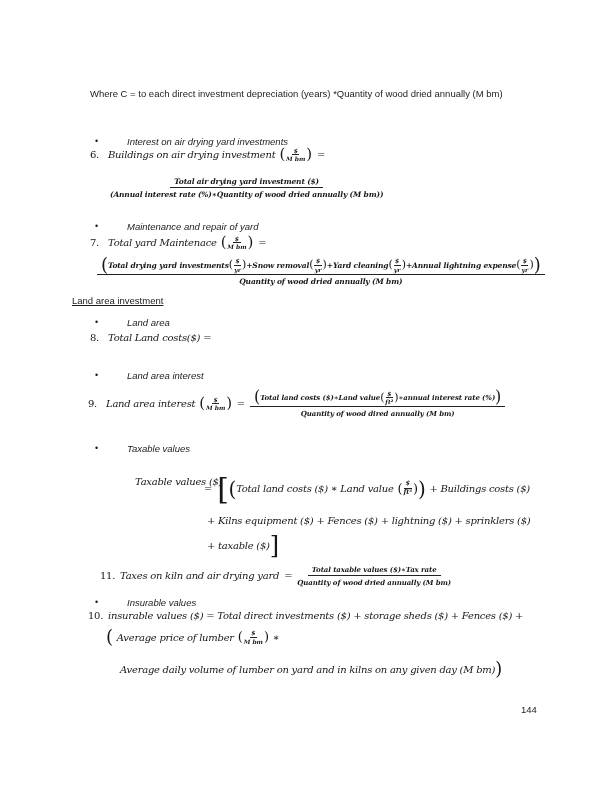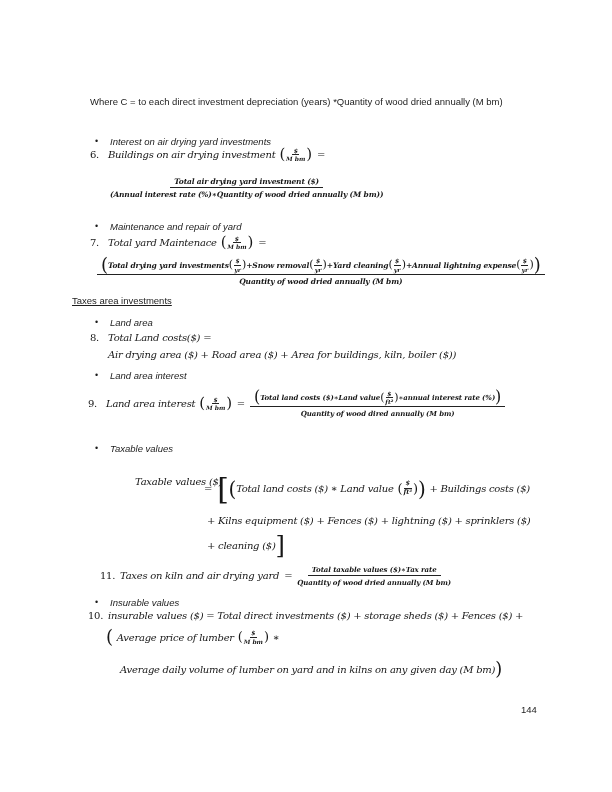--- a/index.html
+++ b/index.html
@@ -3,21 +3,21 @@
 <meta charset="utf-8">
 <style>
   * { margin:0; padding:0; box-sizing:border-box; }
   html,body { background:#ffffff; }
   .page {
     position:relative; width:612px; height:792px; background:#ffffff;
     color:#1c1c1c; overflow:hidden;
   }
   .abs { position:absolute; white-space:nowrap; }
   .sans { font-family:"Liberation Sans", sans-serif; font-size:9.5px; color:#1c1c1c; }
-  .it { font-style:italic; }
+  .it { font-style:italic;margin-left:17px; }
   .ul { text-decoration:underline; }
   .math { font-family:"DejaVu Serif", serif; font-style:italic; font-size:10px;
           letter-spacing:-0.25px; color:#161616; }
   .row { display:flex; align-items:center; }
   .num { font-style:normal; display:inline-block; width:18px; flex:0 0 18px; }
   .numw { width:20px; flex:0 0 20px; }
   .eq { margin:0 5px; font-style:normal; }
   .gap4 { display:inline-block; width:4px; }
   .brow { display:flex; align-items:flex-start; }
   .bdot { width:15px; flex:0 0 15px; font-size:9px; font-family:"Liberation Sans",sans-serif; }
@@ -42,21 +42,21 @@
   .p18 { font-size:18px; }
   .p20 { font-size:20px; }
   .bk  { font-size:30px; font-weight:300; line-height:0.85; font-style:normal; align-self:center; }
   .bk2 { font-size:24px; font-weight:300; line-height:0.85; font-style:normal; }
 </style>
 </head>
 <body>
 
 <div class="page">
 
-  <div class="abs sans" style="left:90px; top:96px;">Where C = to each direct investment depreciation (years) *Quantity of wood dried annually (M bm)</div>
+  <div class="abs sans" style="left:90px; top:88px;">Where C = to each direct investment depreciation (years) *Quantity of wood dried annually (M bm)</div>
 
   <div class="abs brow" style="left:95px; top:136px;">
     <span class="bdot">•</span>
     <span class="sans it">Interest on air drying yard investments</span>
   </div>
 
   <div class="abs row math" style="left:90px; top:147px;">
     <span class="num">6.</span>
     <span>Buildings on air drying investment</span>
     <span class="gap4"></span>
@@ -125,32 +125,31 @@
             <span class="sn">$</span>
             <span class="sd">yr</span>
           </span>
         <span class="paren p11">)</span>
         <span class="paren p18">)</span>
       </span>
       <span class="dden">Quantity of wood dried annually (M bm)</span>
     </span>
   </div>
 
-  <div class="abs sans ul" style="left:72px; top:295px;">Taxes area investments</div>
+  <div class="abs sans ul" style="left:72px; top:295px;">Land area investment</div>
 
   <div class="abs brow" style="left:95px; top:317px;">
     <span class="bdot">•</span>
     <span class="sans it">Land area</span>
   </div>
 
   <div class="abs row math" style="left:90px; top:332px;">
     <span class="num">8.</span>
     <span>Total Land costs($) =</span>
   </div>
-  <div class="abs math" style="left:108px; top:349px;">Air drying area ($) + Road area ($) + Area for buildings, kiln, boiler ($))</div>
 
   <div class="abs brow" style="left:95px; top:370px;">
     <span class="bdot">•</span>
     <span class="sans it">Land area interest</span>
   </div>
 
   <div class="abs row math" style="left:88px; top:390px;">
     <span class="num">9.</span>
     <span>Land area interest</span>
     <span class="gap4"></span>
@@ -198,21 +197,21 @@
     </span>
     <span class="paren p13">)</span>
     <span class="paren p20">)</span>
     <span class="gap4"></span>
     <span>+ Buildings costs ($)</span>
   </div>
 
   <div class="abs math" style="left:207px; top:515px;">+ Kilns equipment ($) + Fences ($) + lightning ($) + sprinklers ($)</div>
 
   <div class="abs row math" style="left:207px; top:535px;">
-    <span>+ cleaning ($)</span>
+    <span>+ taxable ($)</span>
     <span class="bk2">]</span>
   </div>
 
   <div class="abs row math" style="left:88px; top:565px;margin-left:12px;">
     <span class="num numw">11.</span>
     <span>Taxes on kiln and air drying yard</span>
     <span class="eq">=</span>
     <span class="dfrac fb f7">
       <span class="dnum">Total taxable values ($)∗Tax rate</span>
       <span class="dden">Quantity of wood dried annually (M bm)</span>

